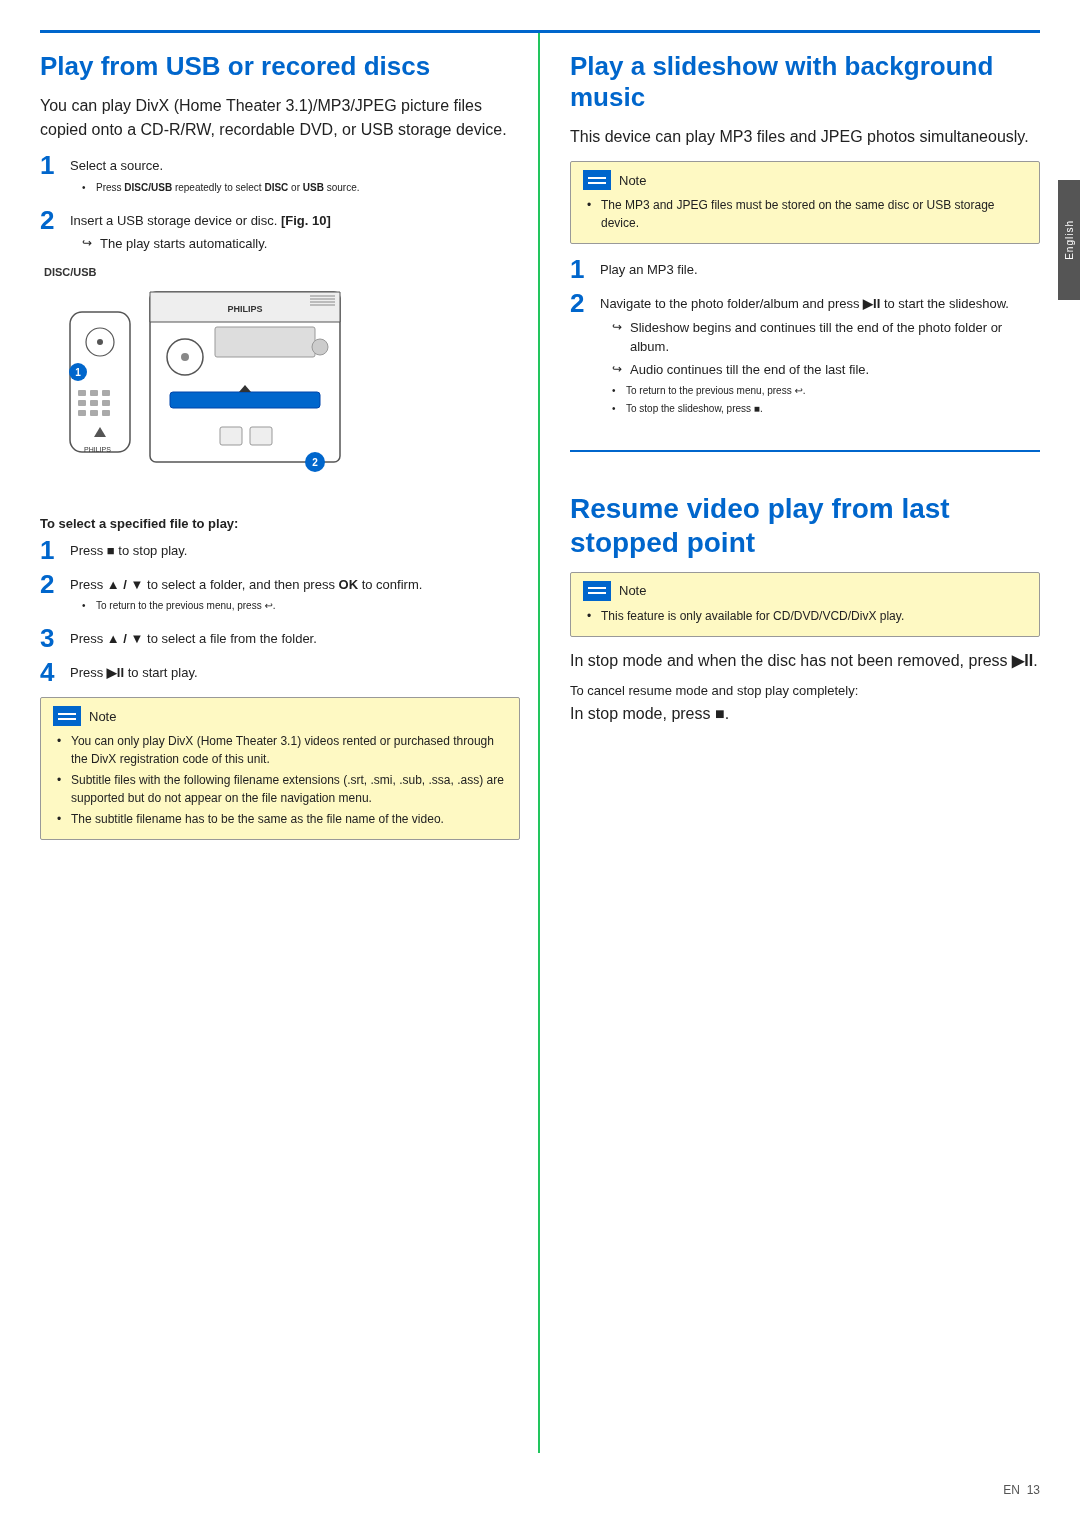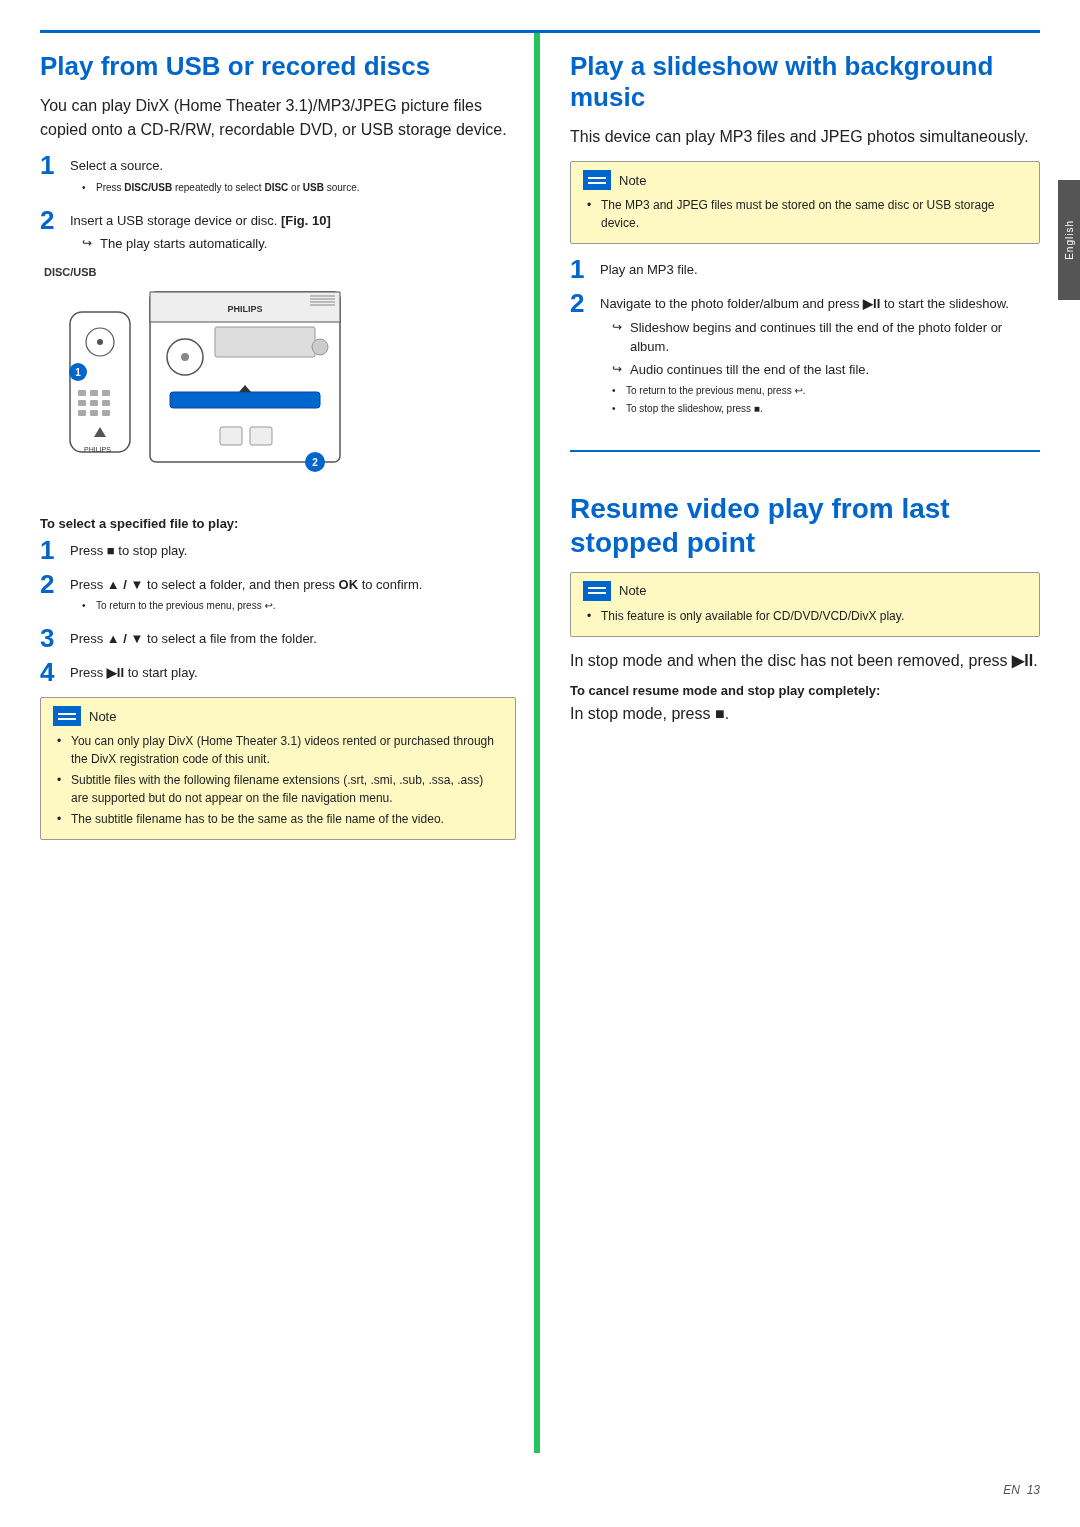--- a/index.html
+++ b/index.html
@@ -57,21 +57,21 @@
     .two-col {
       display: flex;
       flex-direction: row;
       gap: 0;
       flex: 1;
     }
 
     .col-left {
       width: 50%;
       padding-right: 18px;
-      border-right: 6px solid #22c55e;
+      border-right: 2px solid #22c55e;
     }
 
     .col-right {
       width: 50%;
       padding-left: 30px;
     }
 
     
     .section-title {
       font-size: 26px;
@@ -254,26 +254,25 @@
 
     
     .footer {
       display: flex;
       justify-content: flex-end;
       align-items: center;
       margin-top: 20px;
       padding-top: 10px;
       font-size: 12px;
       color: #555;
-      font-style: italic;
     }
 
     
     .sub-heading-normal {
-      font-weight: bold;
+      font-weight: normal;
       font-size: 13px;
       margin: 10px 0 4px 0;
       color: #222;
     }
   </style>
 </head>
 <body>
 
 <div class="side-tab">
   <span>English</span>

